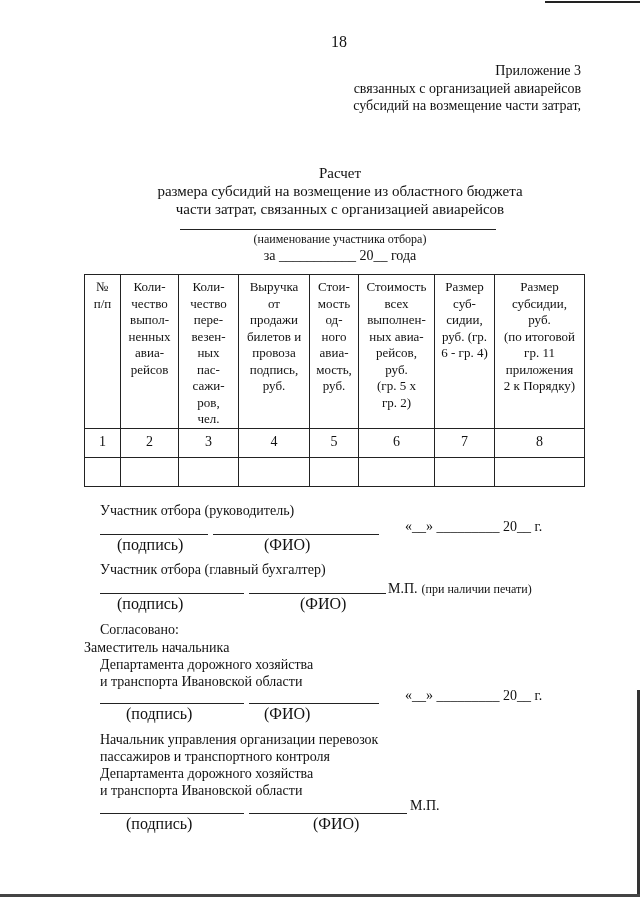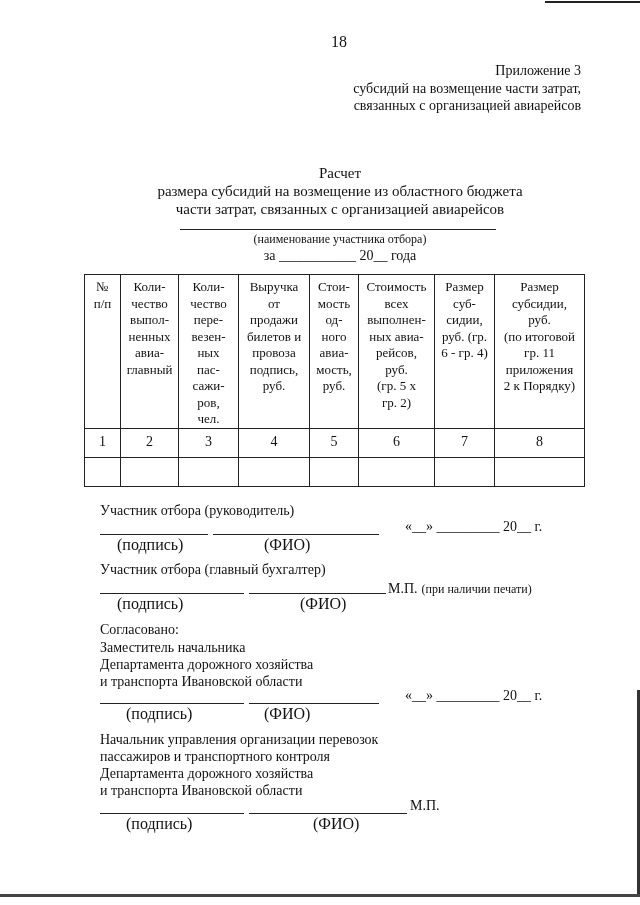--- a/index.html
+++ b/index.html
@@ -39,22 +39,22 @@
   </style>
 </head>
 <body>
 
 <div class="abs scan-border-top"></div>
 
 <div class="abs page-num">18</div>
 
 <div class="abs appendix">
   <div>Приложение 3</div>
+  <div>связанных с организацией авиарейсов</div>
   <div>субсидий на возмещение части затрат,</div>
-  <div>связанных с организацией авиарейсов</div>
 </div>
 
 <div class="abs title-block">
   <div>Расчет</div>
   <div>размера субсидий на возмещение из областного бюджета</div>
   <div>части затрат, связанных с организацией авиарейсов</div>
 </div>
 
 <div class="abs name-line"></div>
 <div class="abs name-caption">(наименование участника отбора)</div>
@@ -76,21 +76,21 @@
     <td>
       <span class="hl">№</span>
       <span class="hl">п/п</span>
     </td>
     <td>
       <span class="hl">Коли-</span>
       <span class="hl">чество</span>
       <span class="hl">выпол-</span>
       <span class="hl">ненных</span>
       <span class="hl">авиа-</span>
-      <span class="hl">главный</span>
+      <span class="hl">рейсов</span>
     </td>
     <td>
       <span class="hl">Коли-</span>
       <span class="hl">чество</span>
       <span class="hl">пере-</span>
       <span class="hl">везен-</span>
       <span class="hl">ных</span>
       <span class="hl">пас-</span>
       <span class="hl">сажи-</span>
       <span class="hl">ров,</span>
@@ -175,21 +175,21 @@
 <div class="ln" style="left:100px; top:593px; width:144px;"></div>
 <div class="ln" style="left:249px; top:593px; width:137px;"></div>
 <div class="abs cap" style="left:117px; top:595px;">(подпись)</div>
 <div class="abs cap" style="left:300px; top:595px;">(ФИО)</div>
 <div class="abs" style="left:388px; top:579px;">
   <span class="sig-text">М.П.</span>
   <span class="stamp-small">(при наличии печати)</span>
 </div>
 
 <div class="abs sig-text" style="left:100px; top:622px;">Согласовано:</div>
-<div class="abs sig-text" style="left:100px; top:640px;">Заместитель начальника</div>
+<div class="abs sig-text" style="left:84px; top:640px;">Заместитель начальника</div>
 <div class="abs sig-text" style="left:100px; top:657px;">Департамента дорожного хозяйства</div>
 <div class="abs sig-text" style="left:100px; top:674px;">и транспорта Ивановской области</div>
 <div class="ln" style="left:100px; top:703px; width:144px;"></div>
 <div class="ln" style="left:249px; top:703px; width:130px;"></div>
 <div class="abs cap" style="left:126px; top:705px;">(подпись)</div>
 <div class="abs cap" style="left:264px; top:705px;">(ФИО)</div>
 <div class="abs sig-text" style="left:405px; top:688px;">«__» _________ 20__ г.</div>
 
 <div class="abs sig-text" style="left:100px; top:732px;">Начальник управления организации перевозок</div>
 <div class="abs sig-text" style="left:100px; top:749px;">пассажиров и транспортного контроля</div>

